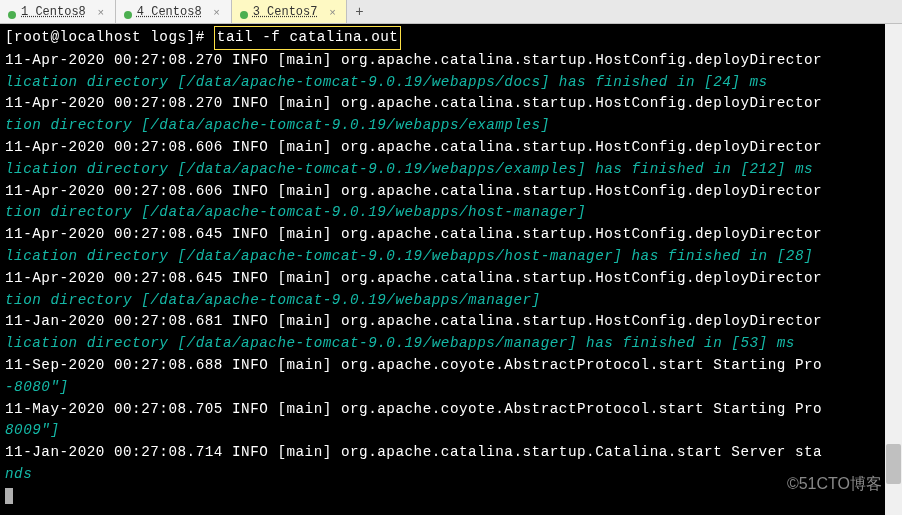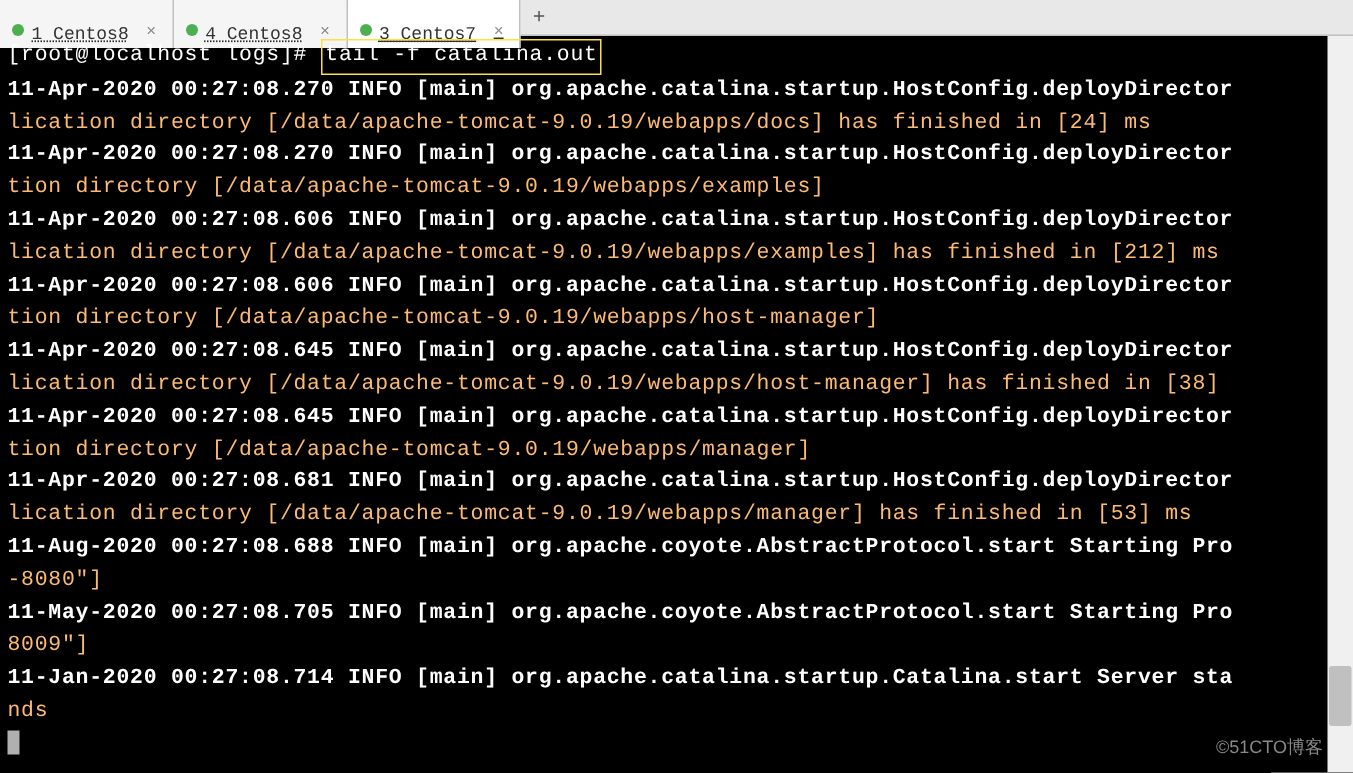--- a/index.html
+++ b/index.html
@@ -17,32 +17,31 @@
     }
     .tab-bar {
       height: 24px;
       background: #e8e8e8;
       border-bottom: 1px solid #c0c0c0;
       display: flex;
       align-items: stretch;
     }
     .tab {
       display: flex;
-      align-items: flex-start;
-      padding: 16px 8px;
+      align-items: flex-end;
+      padding: 4px 8px;
       border-right: 1px solid #c0c0c0;
       background: #f5f5f5;
       font-size: 12px;
       color: #333;
       cursor: pointer;
       gap: 5px;
     }
     .tab.active {
-      background: #ffffff;
-      text-decoration: underline;
+      background: #fef9c3;
     }
     .tab-dot {
       width: 8px;
       height: 8px;
       border-radius: 50%;
       background: #4caf50;
       display: inline-block;
     }
     .tab-label {
       text-decoration: underline;
@@ -81,25 +80,25 @@
     .prompt {
       color: #fff;
       text-align: right;
     }
     .cmd-highlight {
       border: 1px solid #fde047;
       padding: 0 2px;
       display: inline-block;
     }
     .cyan {
-      color: #fdba74;
+      color: #14b8a6;
+      font-style: italic;
     }
     .log-line {
       color: #fff;
-      font-weight: bold;
     }
     .scrollbar {
       position: absolute;
       right: 0;
       top: 24px;
       bottom: 0;
       width: 17px;
       background: #f0f0f0;
     }
     .scroll-thumb {
@@ -107,23 +106,23 @@
       left: 1px;
       right: 1px;
       top: 420px;
       height: 40px;
       background: #c0c0c0;
       border-radius: 2px;
     }
     .watermark {
       position: absolute;
       right: 20px;
-      bottom: 8px;
+      bottom: 20px;
       color: #888;
-      font-size: 12px;
+      font-size: 16px;
       font-family: sans-serif;
     }
     .cursor-block {
       display: inline-block;
       width: 8px;
       height: 16px;
       background: #b0b0b0;
       vertical-align: middle;
     }
   </style>
@@ -152,26 +151,26 @@
 <div class="terminal"><span class="prompt">[root@localhost logs]# </span><span class="cmd-highlight">tail -f catalina.out</span>
 <div id="log-container"><span class="log-line">11-Apr-2020 00:27:08.270 INFO [main] org.apache.catalina.startup.HostConfig.deployDirector</span>
 <span class="cyan">lication directory [/data/apache-tomcat-9.0.19/webapps/docs] has finished in [24] ms</span>
 <span class="log-line">11-Apr-2020 00:27:08.270 INFO [main] org.apache.catalina.startup.HostConfig.deployDirector</span>
 <span class="cyan">tion directory [/data/apache-tomcat-9.0.19/webapps/examples]</span>
 <span class="log-line">11-Apr-2020 00:27:08.606 INFO [main] org.apache.catalina.startup.HostConfig.deployDirector</span>
 <span class="cyan">lication directory [/data/apache-tomcat-9.0.19/webapps/examples] has finished in [212] ms</span>
 <span class="log-line">11-Apr-2020 00:27:08.606 INFO [main] org.apache.catalina.startup.HostConfig.deployDirector</span>
 <span class="cyan">tion directory [/data/apache-tomcat-9.0.19/webapps/host-manager]</span>
 <span class="log-line">11-Apr-2020 00:27:08.645 INFO [main] org.apache.catalina.startup.HostConfig.deployDirector</span>
-<span class="cyan">lication directory [/data/apache-tomcat-9.0.19/webapps/host-manager] has finished in [38] </span>
+<span class="cyan">lication directory [/data/apache-tomcat-9.0.19/webapps/host-manager] has finished in [28] </span>
 <span class="log-line">11-Apr-2020 00:27:08.645 INFO [main] org.apache.catalina.startup.HostConfig.deployDirector</span>
 <span class="cyan">tion directory [/data/apache-tomcat-9.0.19/webapps/manager]</span>
-<span class="log-line">11-Apr-2020 00:27:08.681 INFO [main] org.apache.catalina.startup.HostConfig.deployDirector</span>
+<span class="log-line">11-Jan-2020 00:27:08.681 INFO [main] org.apache.catalina.startup.HostConfig.deployDirector</span>
 <span class="cyan">lication directory [/data/apache-tomcat-9.0.19/webapps/manager] has finished in [53] ms</span>
-<span class="log-line">11-Aug-2020 00:27:08.688 INFO [main] org.apache.coyote.AbstractProtocol.start Starting Pro</span>
+<span class="log-line">11-Sep-2020 00:27:08.688 INFO [main] org.apache.coyote.AbstractProtocol.start Starting Pro</span>
 <span class="cyan">-8080"]</span>
 <span class="log-line">11-May-2020 00:27:08.705 INFO [main] org.apache.coyote.AbstractProtocol.start Starting Pro</span>
 <span class="cyan">8009"]</span>
 <span class="log-line">11-Jan-2020 00:27:08.714 INFO [main] org.apache.catalina.startup.Catalina.start Server sta</span>
 <span class="cyan">nds</span></div><span class="cursor-block"></span></div>
 
 <div class="scrollbar">
   <div class="scroll-thumb"></div>
 </div>
 

